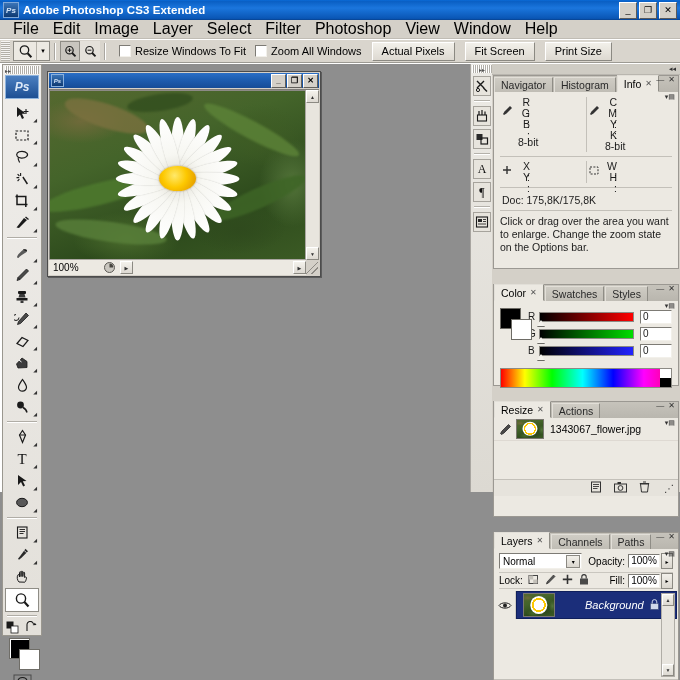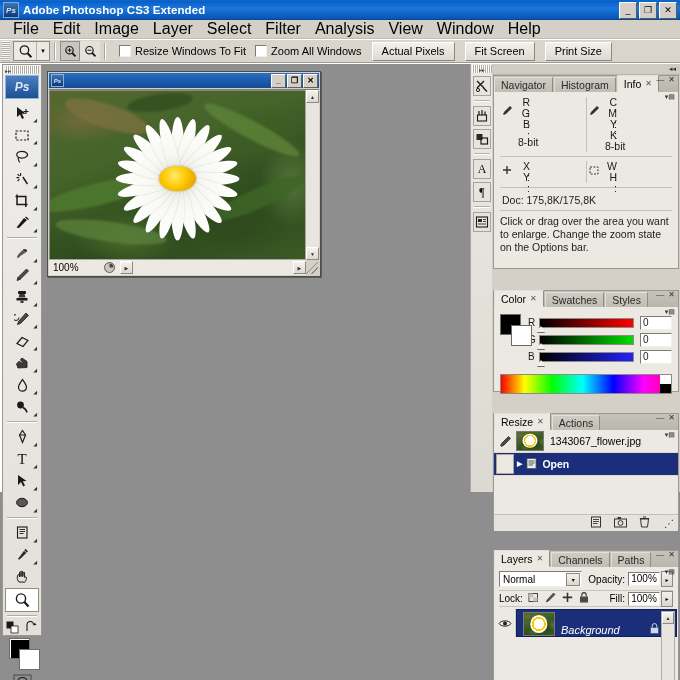--- a/index.html
+++ b/index.html
@@ -189,21 +189,21 @@
   .ds-sep { height:1px; margin:4px 3px; background:#b4b1aa; border-bottom:1px solid #fff; }
 
   .dockcol {
     position:absolute; left:492px; top:64px; width:188px; bottom:0;
     background:#d4d0c8;
   }
   .dock-topbar { height:10px; display:flex; align-items:center; justify-content:flex-end;
     background:#cfccc4; border-bottom:1px solid #b9b6af; }
   .dock-topbar .expand { font-size:7px; color:#333; margin-right:4px; }
 
-  .panel { margin:0 1px 21px 1px; background:#ece9e2; border:1px solid #9b9892; position:relative; }
+  .panel { margin:0 1px 15px 1px; background:#ece9e2; border:1px solid #9b9892; position:relative; }
   .panel-tabs { height:16px; display:flex; align-items:flex-end;
     background:linear-gradient(180deg,#c6c3bb,#b9b6ae); position:relative; }
   .ptab {
     height:14px; padding:0 6px; margin-right:1px; font-size:10.5px; color:#2a2a2a;
     background:linear-gradient(180deg,#cfccc4,#c0bdb5);
     border-top:1px solid #e2dfd8; border-left:1px solid #e2dfd8; border-right:1px solid #8f8d86;
     display:flex; align-items:center;
   }
   .ptab.active { background:#ece9e2; border-bottom:1px solid #ece9e2; color:#000; height:15px; }
   .ptab .x { margin-left:4px; font-size:8px; color:#555; }
@@ -278,22 +278,22 @@
     border-right:1px solid #f2f0ea; border-bottom:1px solid #f2f0ea; line-height:12px; }
   .spin .btn { width:10px; height:14px; margin-left:1px; font-size:6px;
     background:linear-gradient(180deg,#f2f0ea,#dad6ce); border:1px solid #8b8982;
     display:flex; align-items:center; justify-content:center; }
   .lay-row2 { display:flex; align-items:center; height:15px; border-top:1px solid #c9c6bf;
               border-bottom:1px solid #c9c6bf; margin-bottom:2px; }
   .lock-icons { display:flex; gap:6px; margin-left:5px; font-size:10px; }
   .layer-item { display:flex; align-items:center; height:28px; background:#ece9e2; }
   .layer-eye { width:20px; display:flex; align-items:center; justify-content:center;
                border-right:1px solid #cfccc5; height:100%; font-size:11px; }
-  .layer-sel { flex:1; display:flex; align-items:flex-end; background:#1b2e7a; color:#fff; height:100%;
-               border:1px solid #0f1f5c; box-sizing:border-box; position:relative; }
+  .layer-sel { flex:1; display:flex; align-items:center; background:#1b2e7a; color:#fff; height:100%;
+               border:1px solid #0f1f5c; box-sizing:border-box; position:relative;gap:24px; }
   .layer-thumb { width:30px; height:22px; margin:0 6px; border:1px solid #7a7770; overflow:hidden;
                  position:relative; flex:none; }
   .layer-name { font-style:italic; font-size:11px; }
   .layer-lockicon { position:absolute; right:16px; font-size:9px; }
   .layer-empty { height:60px; background:#ece9e2; }
   .lay-scroll { position:absolute; right:1px; top:56px; width:12px; bottom:19px;
                 background:#e8e5de; border:1px solid #b0ada6; }
 
   
   .flower-bg {
@@ -340,21 +340,21 @@
     </div>
   </div>
 
   <div class="menubar">
     <div class="menu-item">File</div>
     <div class="menu-item">Edit</div>
     <div class="menu-item">Image</div>
     <div class="menu-item">Layer</div>
     <div class="menu-item">Select</div>
     <div class="menu-item">Filter</div>
-    <div class="menu-item">Analysis</div>
+    <div class="menu-item">Photoshop</div>
     <div class="menu-item">View</div>
     <div class="menu-item">Window</div>
     <div class="menu-item">Help</div>
   </div>
 
   <div class="optionsbar">
     <div class="grip"></div>
     <div class="ob-toolwell">
       <div class="ob-toolbtn">
         <svg width="15" height="15" viewBox="0 0 15 15">
@@ -847,31 +847,20 @@
               <path d="M9.5 1.5 L11.5 3.5 L5 10 L2.5 11.5 L1.5 10.5 L3 8 Z" fill="#4a4a4a" stroke="#1a1a1a" stroke-width=".7"></path>
             </svg>
           </div>
           <div class="hist-thumb">
             <div class="mini-art">
               <div class="flower-bg" style="position:absolute;inset:0"></div>
               <div style="position:absolute;left:50%;top:50%;transform:translate(-50%,-50%);width:58%;height:80%;border-radius:50%;background:radial-gradient(circle,#ffffff 0 45%,#fdc800 46% 58%,#ffffff 59% 78%,transparent 80%)"></div>
             </div>
           </div>
           <span class="hist-name">1343067_flower.jpg</span>
-        </div>
-        <div class="hist-row selected">
-          <div class="hist-icon-cell" style="background:#ece9e2;height:18px;margin-left:2px;border:1px solid #a8a5a0;width:16px"></div>
-          <span style="color:#fff;font-size:7px;margin:0 3px">▶</span>
-          <span>
-            <svg width="13" height="13" viewBox="0 0 13 13">
-              <rect x="2" y="1.5" width="9" height="10" fill="#ececec" stroke="#555" stroke-width=".8"></rect>
-              <path d="M3.5 4 L9.5 4 M3.5 6 L9.5 6 M3.5 8 L8 8" stroke="#444" stroke-width=".9"></path>
-            </svg>
-          </span>
-          <span class="hist-name" style="margin-left:4px">Open</span>
         </div>
         <div class="hist-spacer"></div>
       </div>
 
       <div class="panel-footer">
         <span class="pf-icon">
           <svg width="12" height="12" viewBox="0 0 12 12">
               <rect x="1.5" y="1" width="9" height="10" fill="none" stroke="#333" stroke-width="1"></rect>
               <path d="M3 3.5 L9 3.5 M3 5.5 L9 5.5 M3 7.5 L7.5 7.5" stroke="#333" stroke-width=".9"></path>
             </svg>

